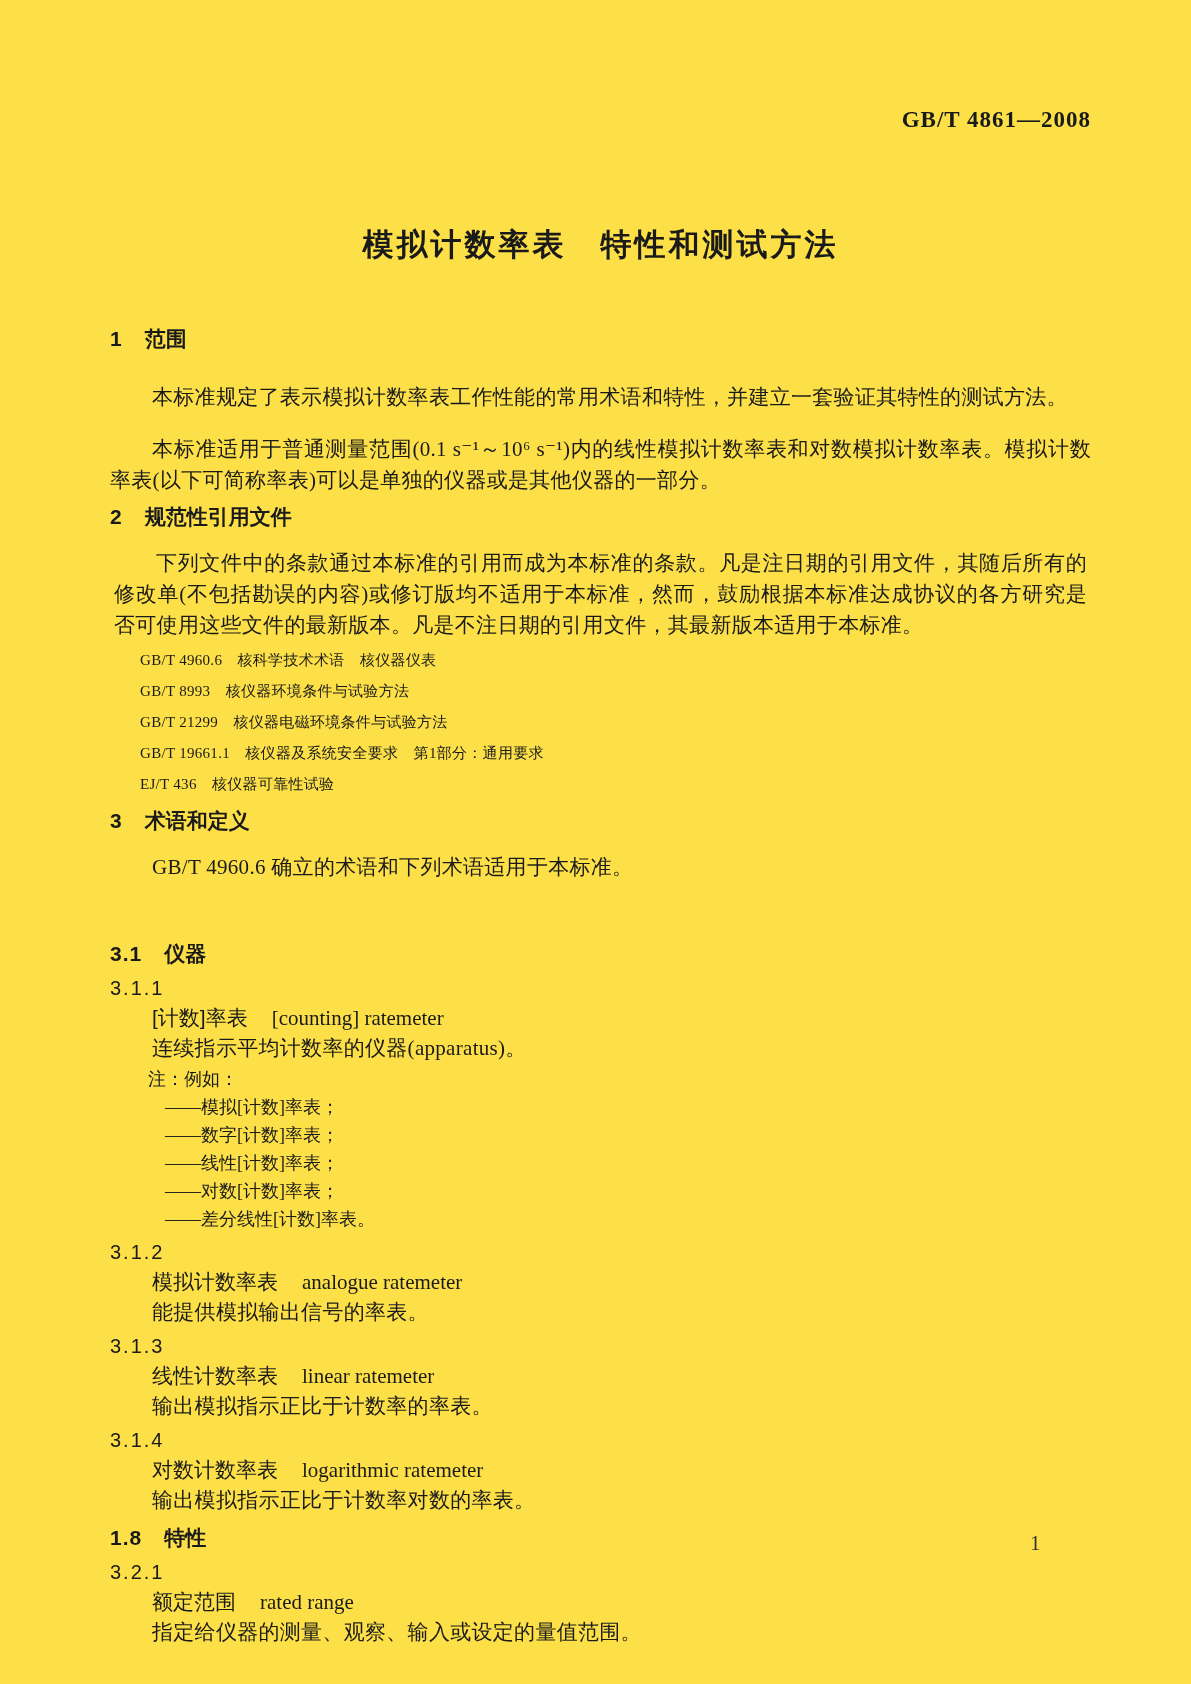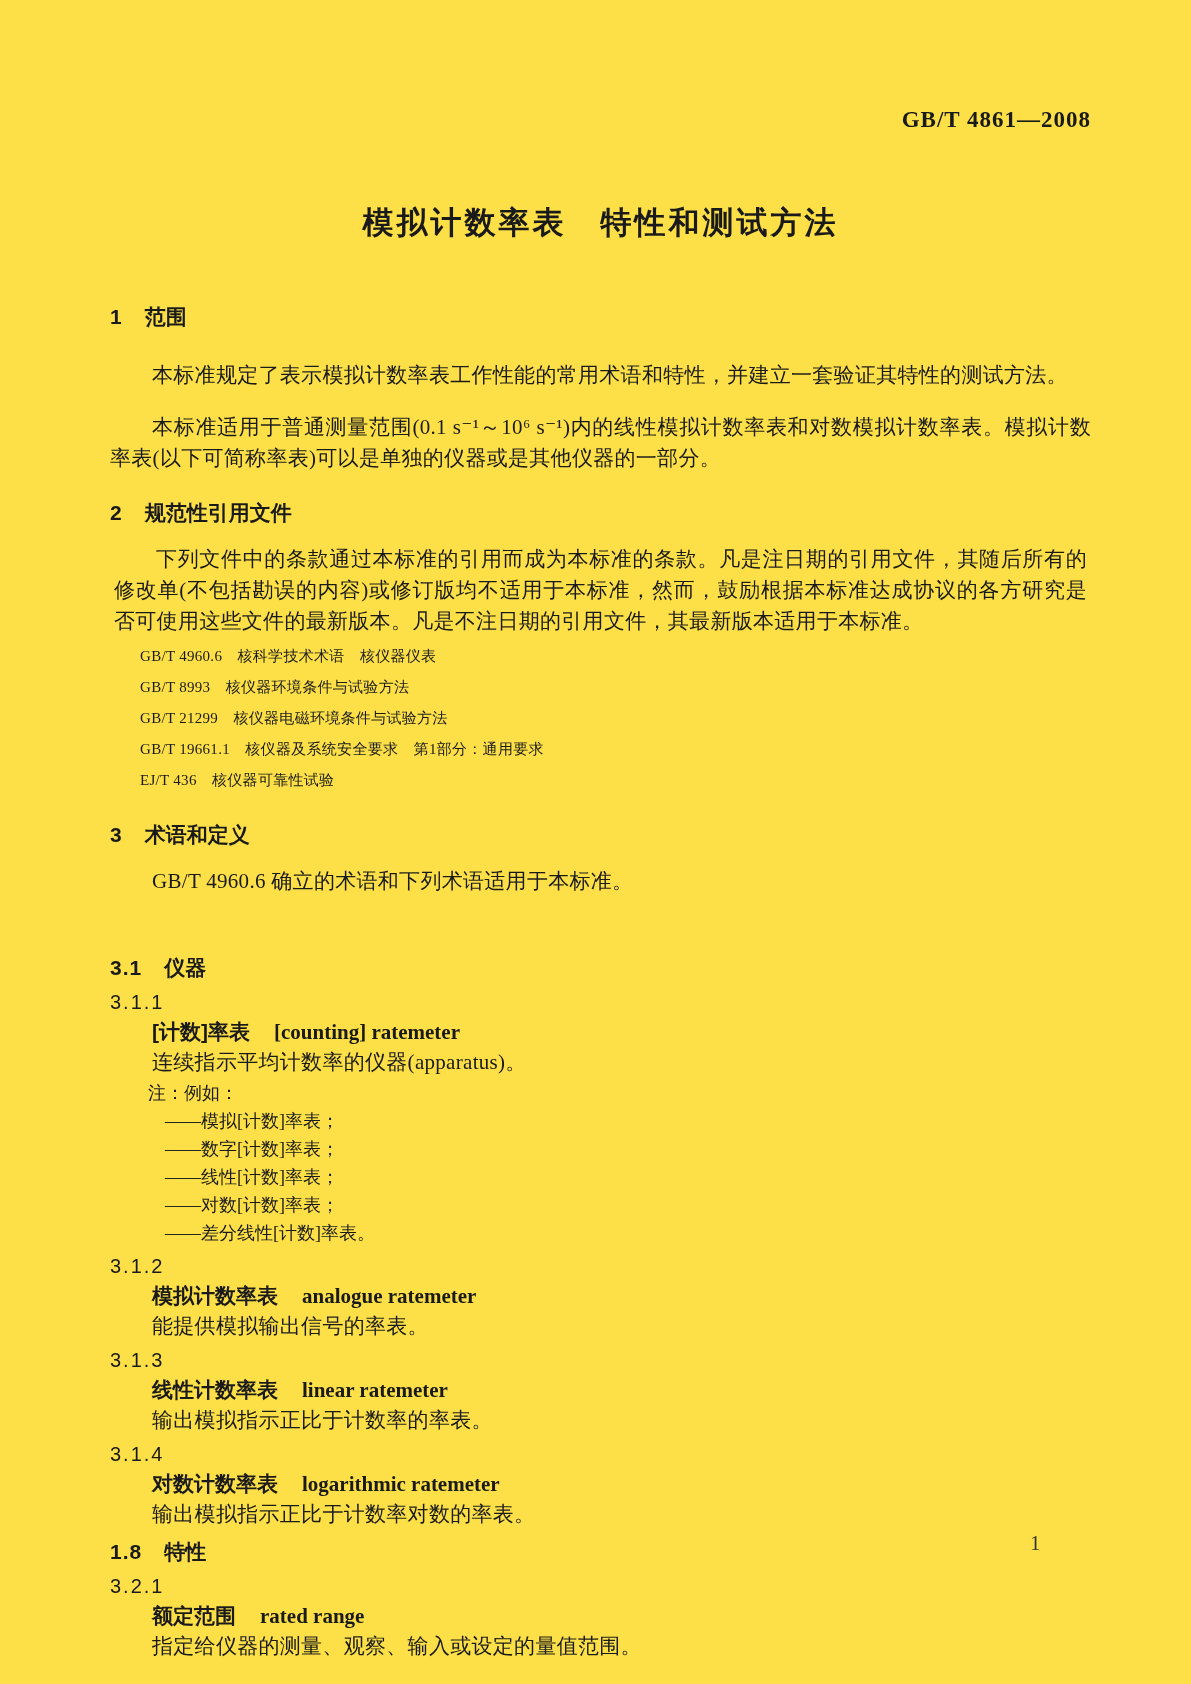--- a/index.html
+++ b/index.html
@@ -21,37 +21,37 @@
   .doc-code {
     margin-top: 106px;
     text-align: right;
     font-family: "Liberation Serif", "DejaVu Serif", serif;
     font-weight: bold;
     font-size: 23px;
     line-height: 28px;
     letter-spacing: 1px;
   }
   .doc-title {
-    margin-top: 66px;
+    margin-top: 88px;
     text-align: center;
     font-family: "Liberation Sans", "DejaVu Sans", sans-serif;
     font-weight: bold;
     font-size: 31px;
     line-height: 46px;
     letter-spacing: 3px;
   }
   .sec-heading {
     margin-top: 56px;
     margin-bottom: 28px;
     font-family: "Liberation Sans", "DejaVu Sans", sans-serif;
     font-weight: bold;
     font-size: 21px;
     line-height: 30px;
   }
-  .sec-heading.mid { margin-top: 24px; margin-bottom: 16px; }
+  .sec-heading.mid { margin-top: 6px; margin-bottom: 16px; }
   .sec-heading.small { margin-bottom: 2px; }
   .sec-heading .sec-no { margin-right: 22px; letter-spacing: 1px; }
   .para {
     font-size: 21px;
     line-height: 31px;
     text-indent: 2em;
     text-align: justify;
     letter-spacing: 0.3px;
   }
   .para.no-just { text-align: left; }
@@ -65,21 +65,21 @@
     font-family: "Liberation Sans", "DejaVu Sans", sans-serif;
     font-size: 20px;
     line-height: 30px;
     margin-top: 4px;
     letter-spacing: 2px;
   }
   .term-line {
     padding-left: 2em;
     font-size: 21px;
     line-height: 30px;
-    font-weight: bold;
+    font-weight: normal;
   }
   .term-zh { font-family: "Liberation Sans", "DejaVu Sans", sans-serif; }
   .term-en {
     font-family: "Liberation Serif", "DejaVu Serif", serif;
     margin-left: 24px;
   }
   .definition {
     padding-left: 2em;
     font-size: 21px;
     line-height: 30px;

